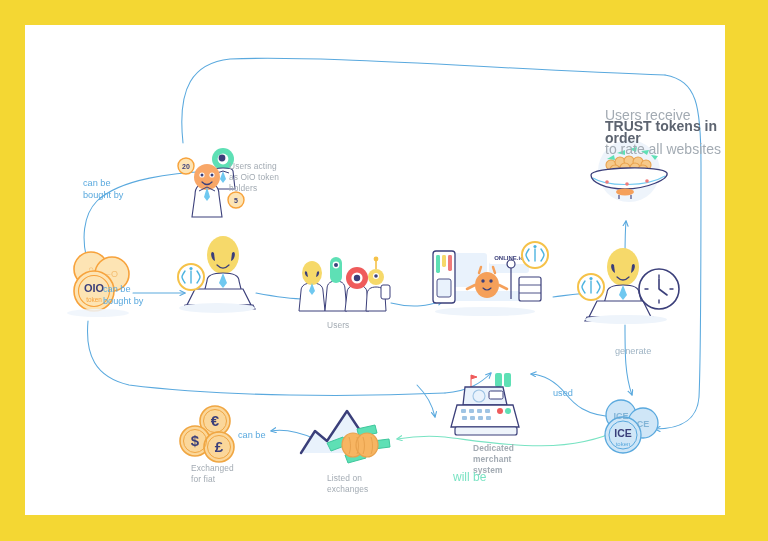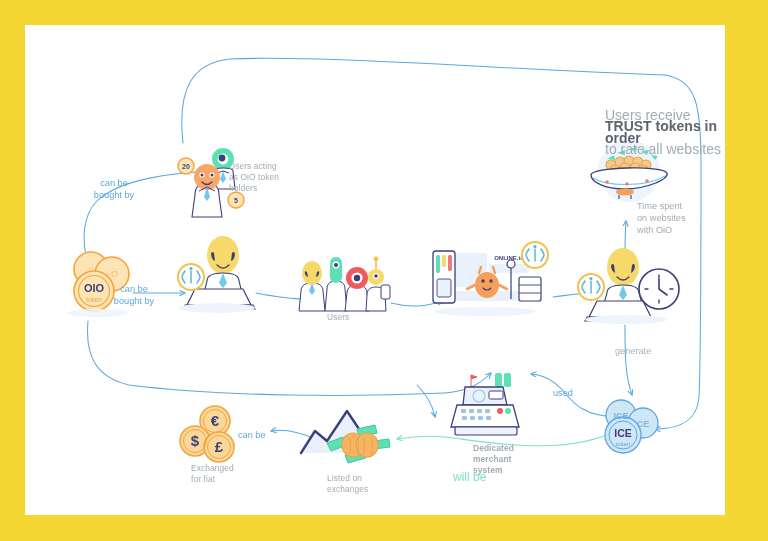--- a/index.html
+++ b/index.html
@@ -25,21 +25,20 @@
     line-height:11.2px;
     letter-spacing:.1px;
     white-space:pre-line;
   }
   .lbl-blue{
     position:absolute;
     color:#5aa9de;
     font-size:9.2px;
     line-height:12px;
     white-space:pre-line;
-    text-align:center;
   }
   .lbl-green{
     position:absolute;
     color:#79e3c3;
     font-size:12px;
     line-height:12px;
     white-space:pre-line;
   }
   .lbl-grayblue{
     position:absolute;
@@ -222,21 +221,21 @@
         <circle cx="79" cy="24" r="8" fill="#f6d96a"></circle>
         <circle cx="79" cy="23" r="3" fill="#ffffff"></circle>
           <circle cx="79" cy="23" r="1.8" fill="#3b3f7a"></circle>
         <path d="M79,16 L79,8" stroke="#f5c249" stroke-width="1.6" fill="none"></path>
         <circle cx="79" cy="6" r="2.4" fill="#f5c249"></circle>
 
         <rect x="84" y="32" width="9" height="14" rx="2" fill="#ffffff" stroke="#3b3f7a" stroke-width="1"></rect>
       </svg>
     </div>
 
-    <div class="cap" style="left:302px;top:287px;width:60px;">Users</div>
+    <div class="cap" style="left:302px;top:295px;width:60px;">Users</div>
 
     <div class="node" style="left:398px;top:212px;width:128px;height:84px;">
       <div class="shadow" style="left:12px;top:70px;width:100px;height:9px;"></div>
       <svg width="128" height="84" viewBox="0 0 128 84">
 
         <rect x="30" y="16" width="34" height="34" rx="3" fill="#e9f2fc"></rect>
         <rect x="66" y="14" width="40" height="22" rx="3" fill="#e9f2fc"></rect>
         <rect x="30" y="54" width="76" height="10" rx="3" fill="#e9f2fc"></rect>
 
         <rect x="10" y="14" width="22" height="52" rx="3" fill="#ffffff" stroke="#3b3f7a" stroke-width="1.3"></rect>
@@ -293,23 +292,20 @@
         <circle cx="18" cy="44" r="13" fill="#ffffff" stroke="#f5c249" stroke-width="2"></circle>
         <g stroke="#4db4e0" stroke-width="1.4" fill="none" stroke-linecap="round">
           <path d="M12,38 C8,44 8,44 12,50"></path>
           <path d="M24,38 C28,44 28,44 24,50"></path>
           <path d="M18,38 L18,50"></path>
         </g>
         <circle cx="18" cy="35.5" r="1.6" fill="#4db4e0"></circle>
       </svg>
     </div>
 
-    <div class="lbl-grayblue" style="left:612px;top:175px;width:62px;color:#a3abb3;">Time spent
-on websites
-with OiO</div>
 
     <div class="node" style="left:552px;top:110px;width:100px;height:72px;">
       <svg width="100" height="72" viewBox="0 0 100 72">
         <circle cx="52" cy="36" r="31" fill="#eef4fb"></circle>
 
         <g fill="#5ee0b5">
           <path d="M30,24 l7,-4 l1,5 z"></path>
             <path d="M40,18 l8,-3 l0,5 z"></path>
           <path d="M52,14 l8,-2 l-1,5 z"></path>
             <path d="M64,16 l8,-1 l-2,5 z"></path>

